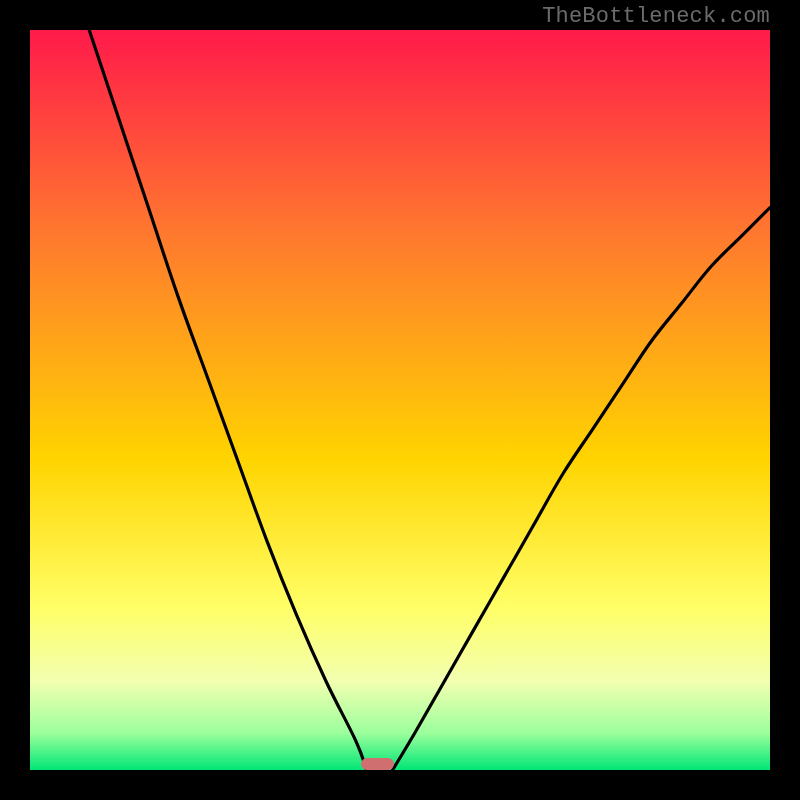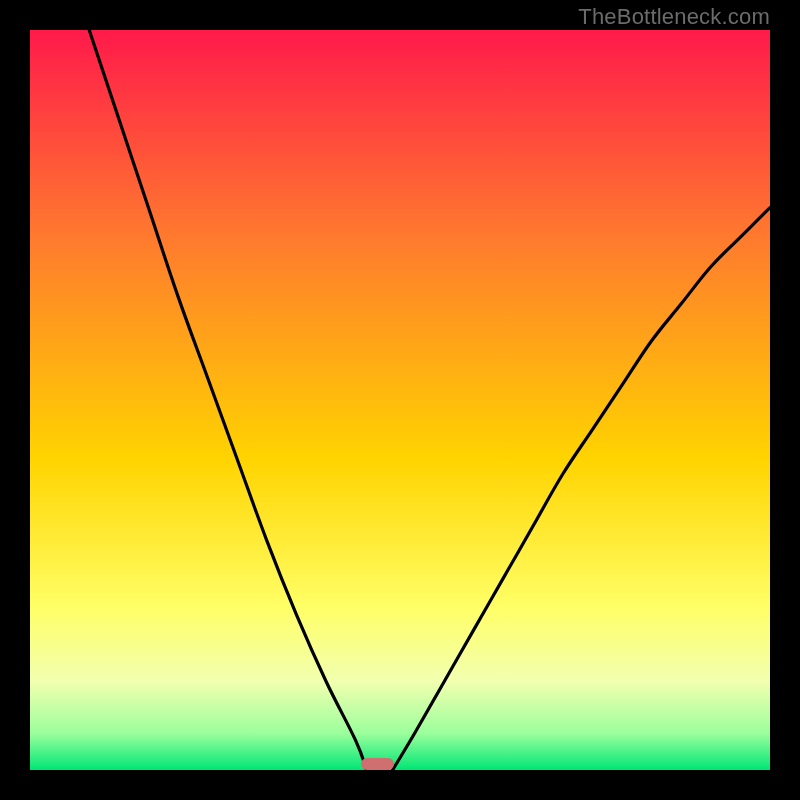--- a/index.html
+++ b/index.html
@@ -42,20 +42,21 @@
     height: 100%;
   }
   .watermark {
     position: absolute;
     top: 4px;
     right: 30px;
     color: #6b6b6b;
     font-size: 22px;
     font-weight: 500;
     letter-spacing: 0.2px;
+    font-family: Liberation Mono, monospace;
   }
   .marker {
     position: absolute;
     background: #cf6f6f;
     border-radius: 6px;
   }
 </style>
 </head>
 <body>
 

